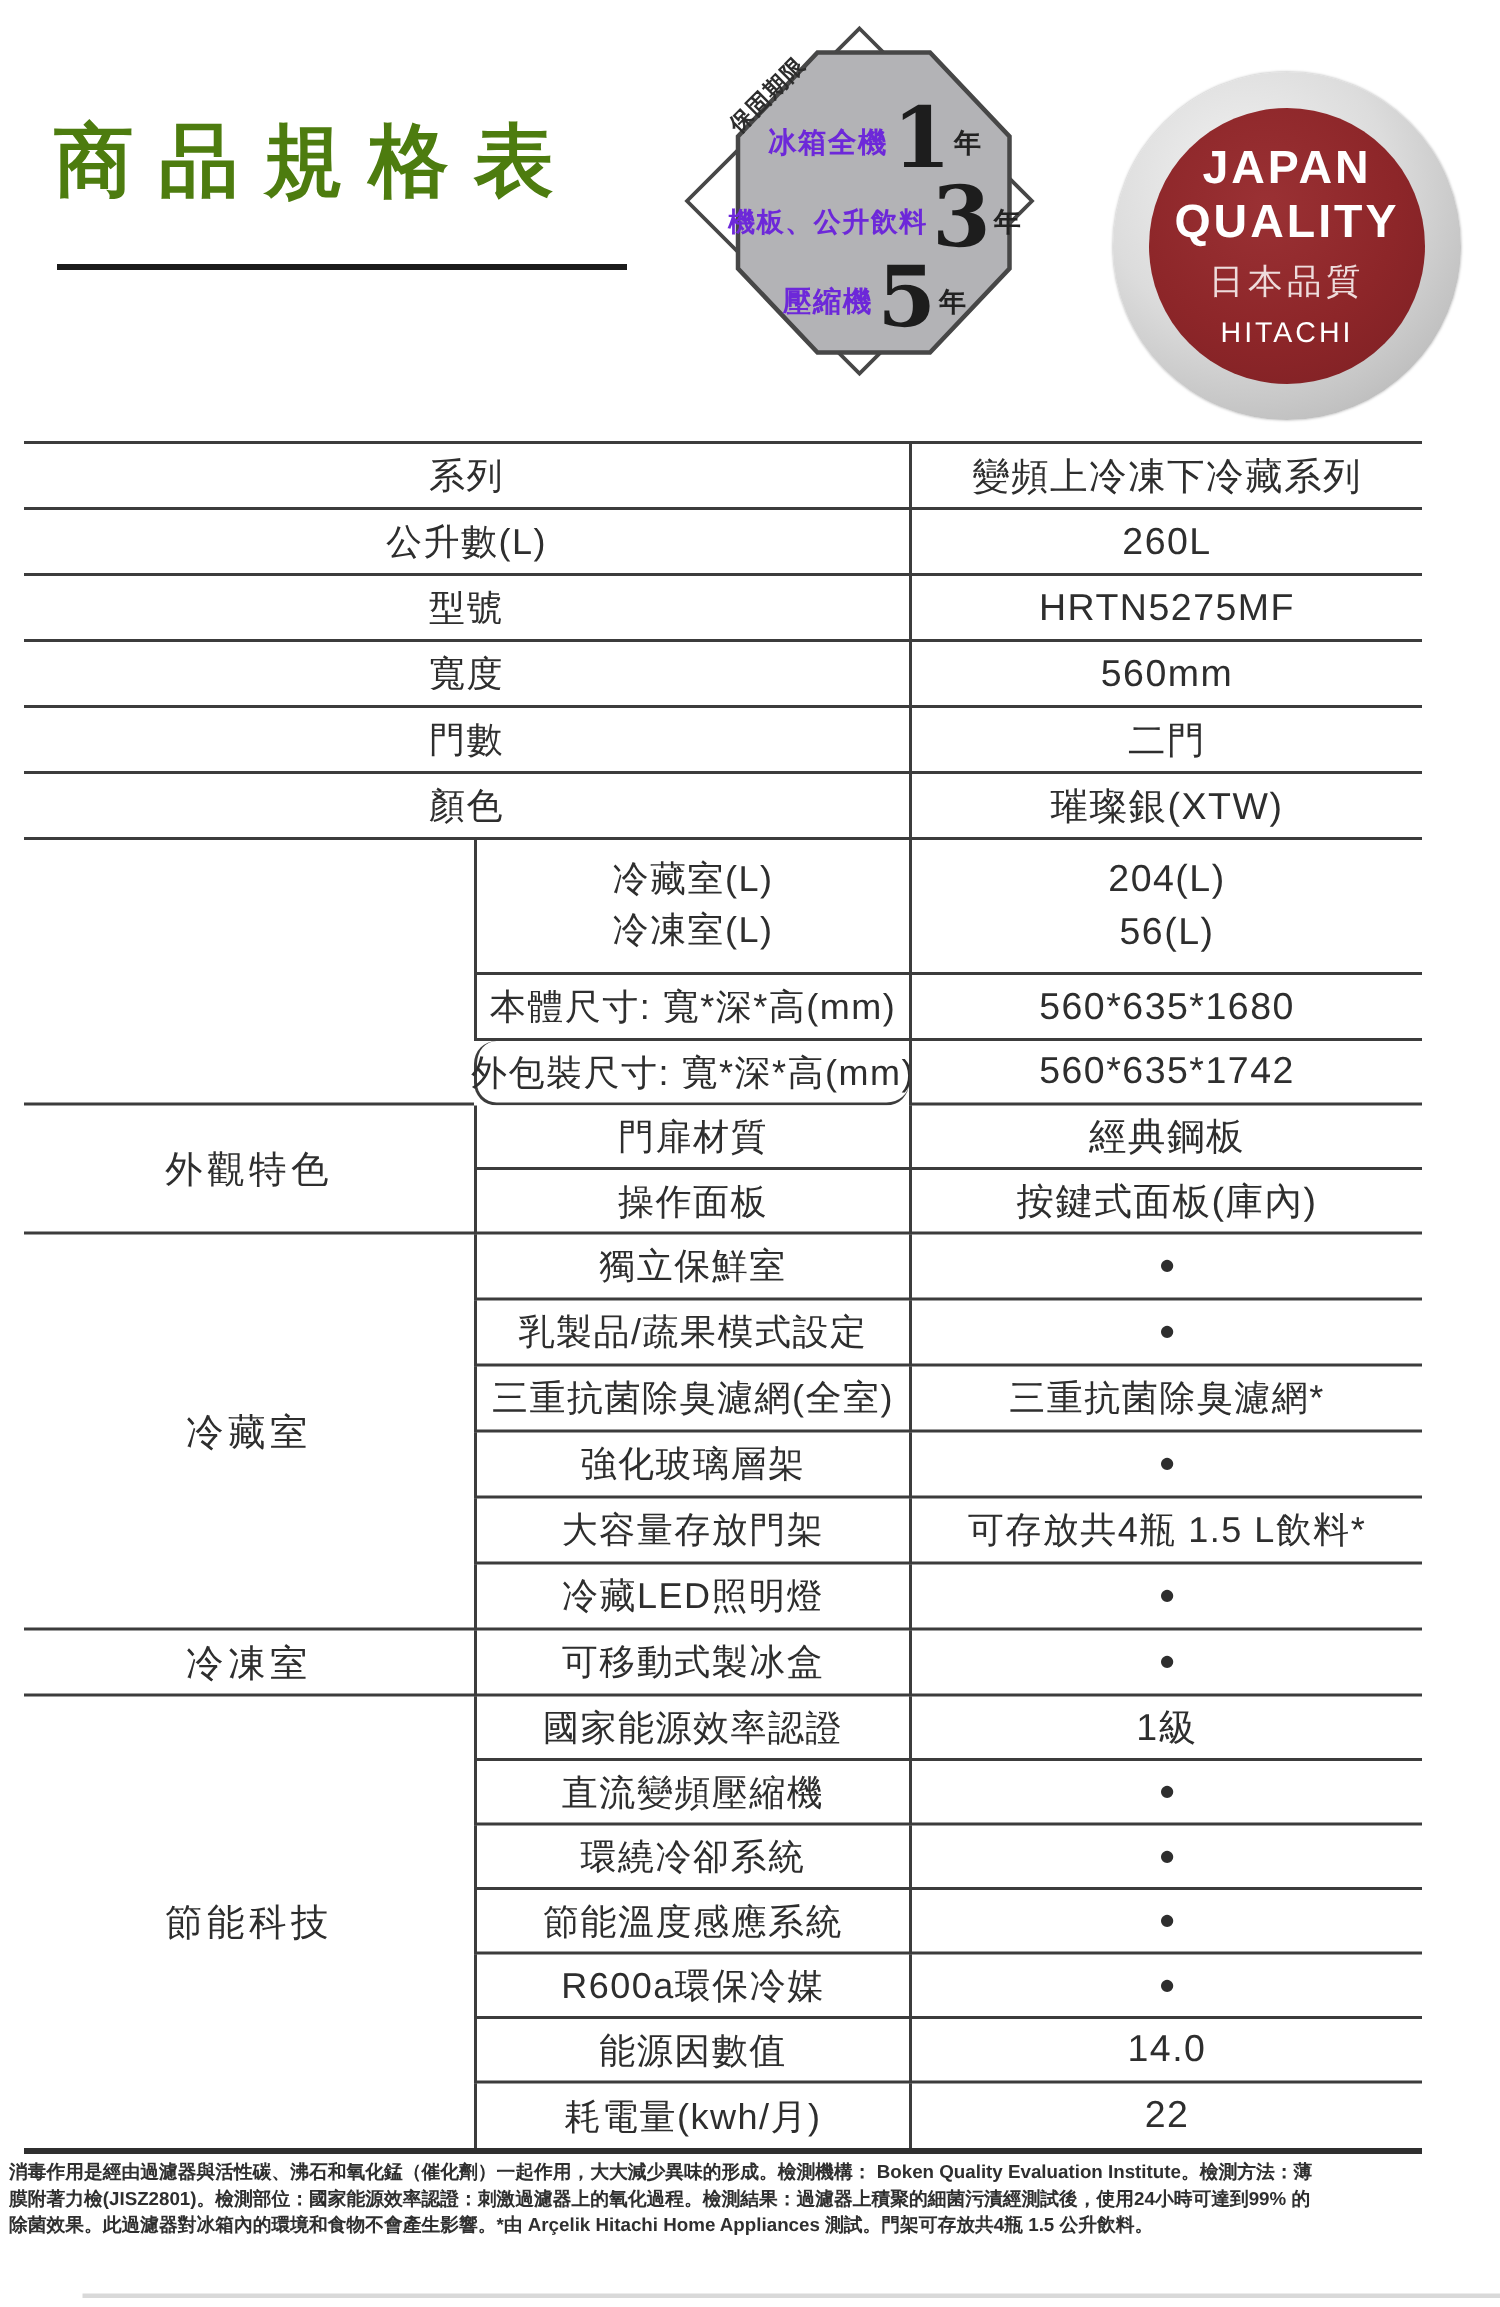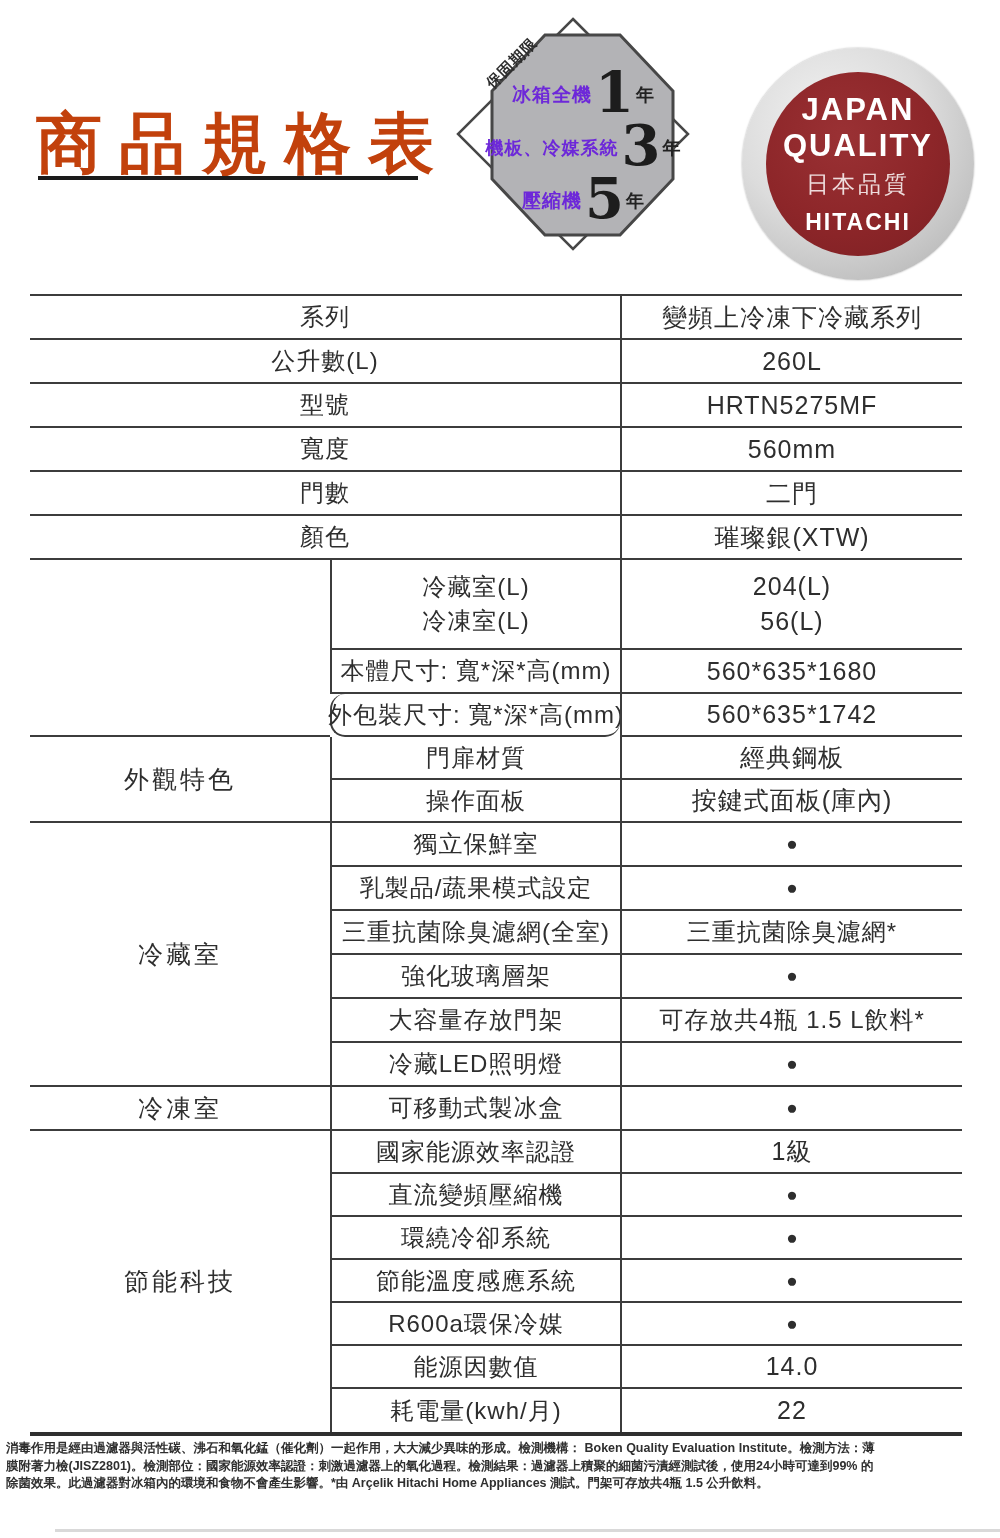--- a/index.html
+++ b/index.html
@@ -9,22 +9,22 @@
     --oct-gray:#b3b3b6;
   }
   html,body{margin:0;padding:0;}
   body{
     width:1000px;height:1538px;position:relative;background:#ffffff;
     font-family:"Liberation Sans","DejaVu Sans",sans-serif;
     color:var(--txt);overflow:hidden;
   }
   
   .title{
-    position:absolute;left:36px;top:99px;
-    font-size:66px;font-weight:900;letter-spacing:17px;color:#c2410c;
+    position:absolute;left:36px;top:72px;
+    font-size:53px;font-weight:900;letter-spacing:17px;color:#4d7c0f;
     white-space:nowrap;
   }
   .title-underline{
     position:absolute;left:38px;top:176px;width:380px;height:4px;background:#1b1b1b;
   }
   
   .wbadge{position:absolute;left:452px;top:6px;width:262px;height:262px;}
   .wbadge svg{position:absolute;left:0;top:0;}
   .wridge{
     position:absolute;left:28px;top:48px;
@@ -51,24 +51,24 @@
     background:radial-gradient(circle at 38% 32%,#f2f2f2 0%,#dcdcdc 45%,#c2c2c2 75%,#a8a8a8 100%);
     box-shadow:0 0 2px rgba(0,0,0,.35);
   }
   .qinner{
     position:absolute;left:24px;top:24px;width:184px;height:184px;border-radius:50%;
     background:radial-gradient(circle at 42% 35%,#9a3134 0%,var(--badge-red) 55%,#7c1f23 100%);
     display:flex;flex-direction:column;align-items:center;justify-content:center;
   }
   .q1,.q2{font-size:31px;font-weight:bold;color:#ffffff;letter-spacing:2px;line-height:1.15;}
   .q3{font-size:23px;color:#eedcdc;letter-spacing:3px;margin-top:6px;}
-  .q4{font-size:23px;font-weight:700;color:#ffffff;letter-spacing:2px;margin-top:9px;}
+  .q4{font-size:19px;font-weight:400;color:#ffffff;letter-spacing:2px;margin-top:9px;}
   
   .spec{
-    position:absolute;left:30px;top:294px;width:932px;
+    position:absolute;left:16px;top:294px;width:932px;
     display:grid;
     grid-template-columns:300px 290px 342px;
     grid-template-rows:repeat(6,44px) 90px 44px 43px 43px 43px repeat(6,44px) 44px repeat(7,43px);
     border-top:2px solid var(--ln);
     border-bottom:4px solid #2f2f2f;
   }
   .cell{
     box-sizing:border-box;display:flex;align-items:center;justify-content:center;
     font-size:24px;color:var(--txt);letter-spacing:1px;white-space:nowrap;
   }
@@ -101,21 +101,21 @@
     <polygon points="121,13 236,128 121,243 6,128" fill="none" stroke="#474747" stroke-width="2.5"></polygon>
     <polygon points="93,29 168,29 221,85 221,173 168,229 93,229 40,173 40,85" fill="#b3b3b6" stroke="#474747" stroke-width="3"></polygon>
   </svg>
   <div class="wridge">保固期限</div>
   <div class="wrow wrow1">
     <span class="wlab">冰箱全機</span>
     <span class="wnum">1</span>
     <span class="wunit">年</span>
   </div>
   <div class="wrow wrow2">
-    <span class="wlab">機板、冷媒系統</span>
+    <span class="wlab">機板、公升飲料</span>
     <span class="wnum">3</span>
     <span class="wunit">年</span>
   </div>
   <div class="wrow wrow3">
     <span class="wlab">壓縮機</span>
     <span class="wnum">5</span>
     <span class="wunit">年</span>
   </div>
 </div>
 

